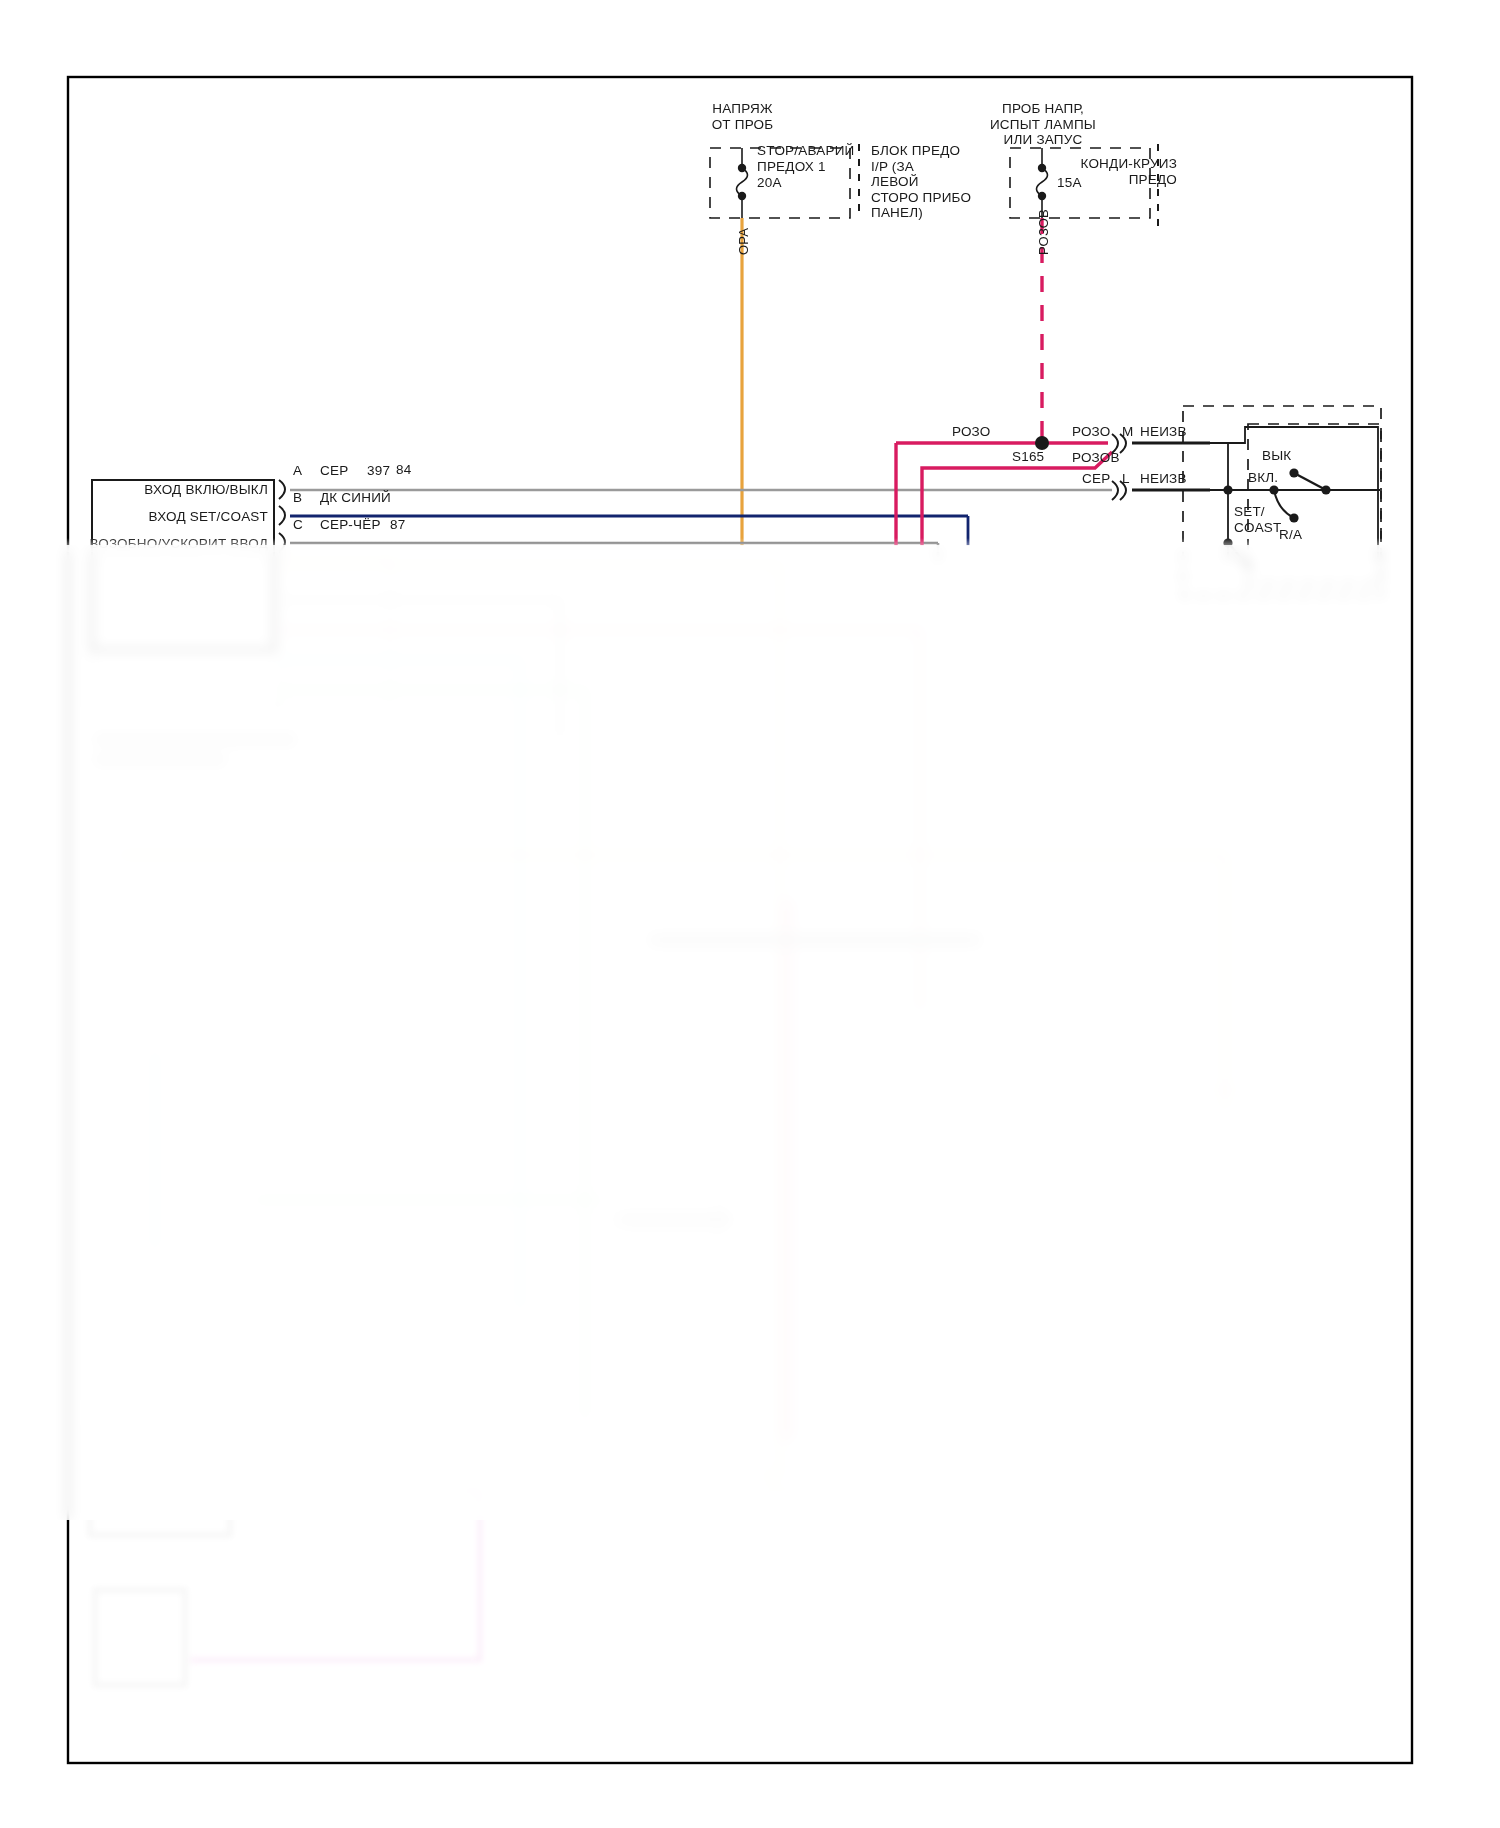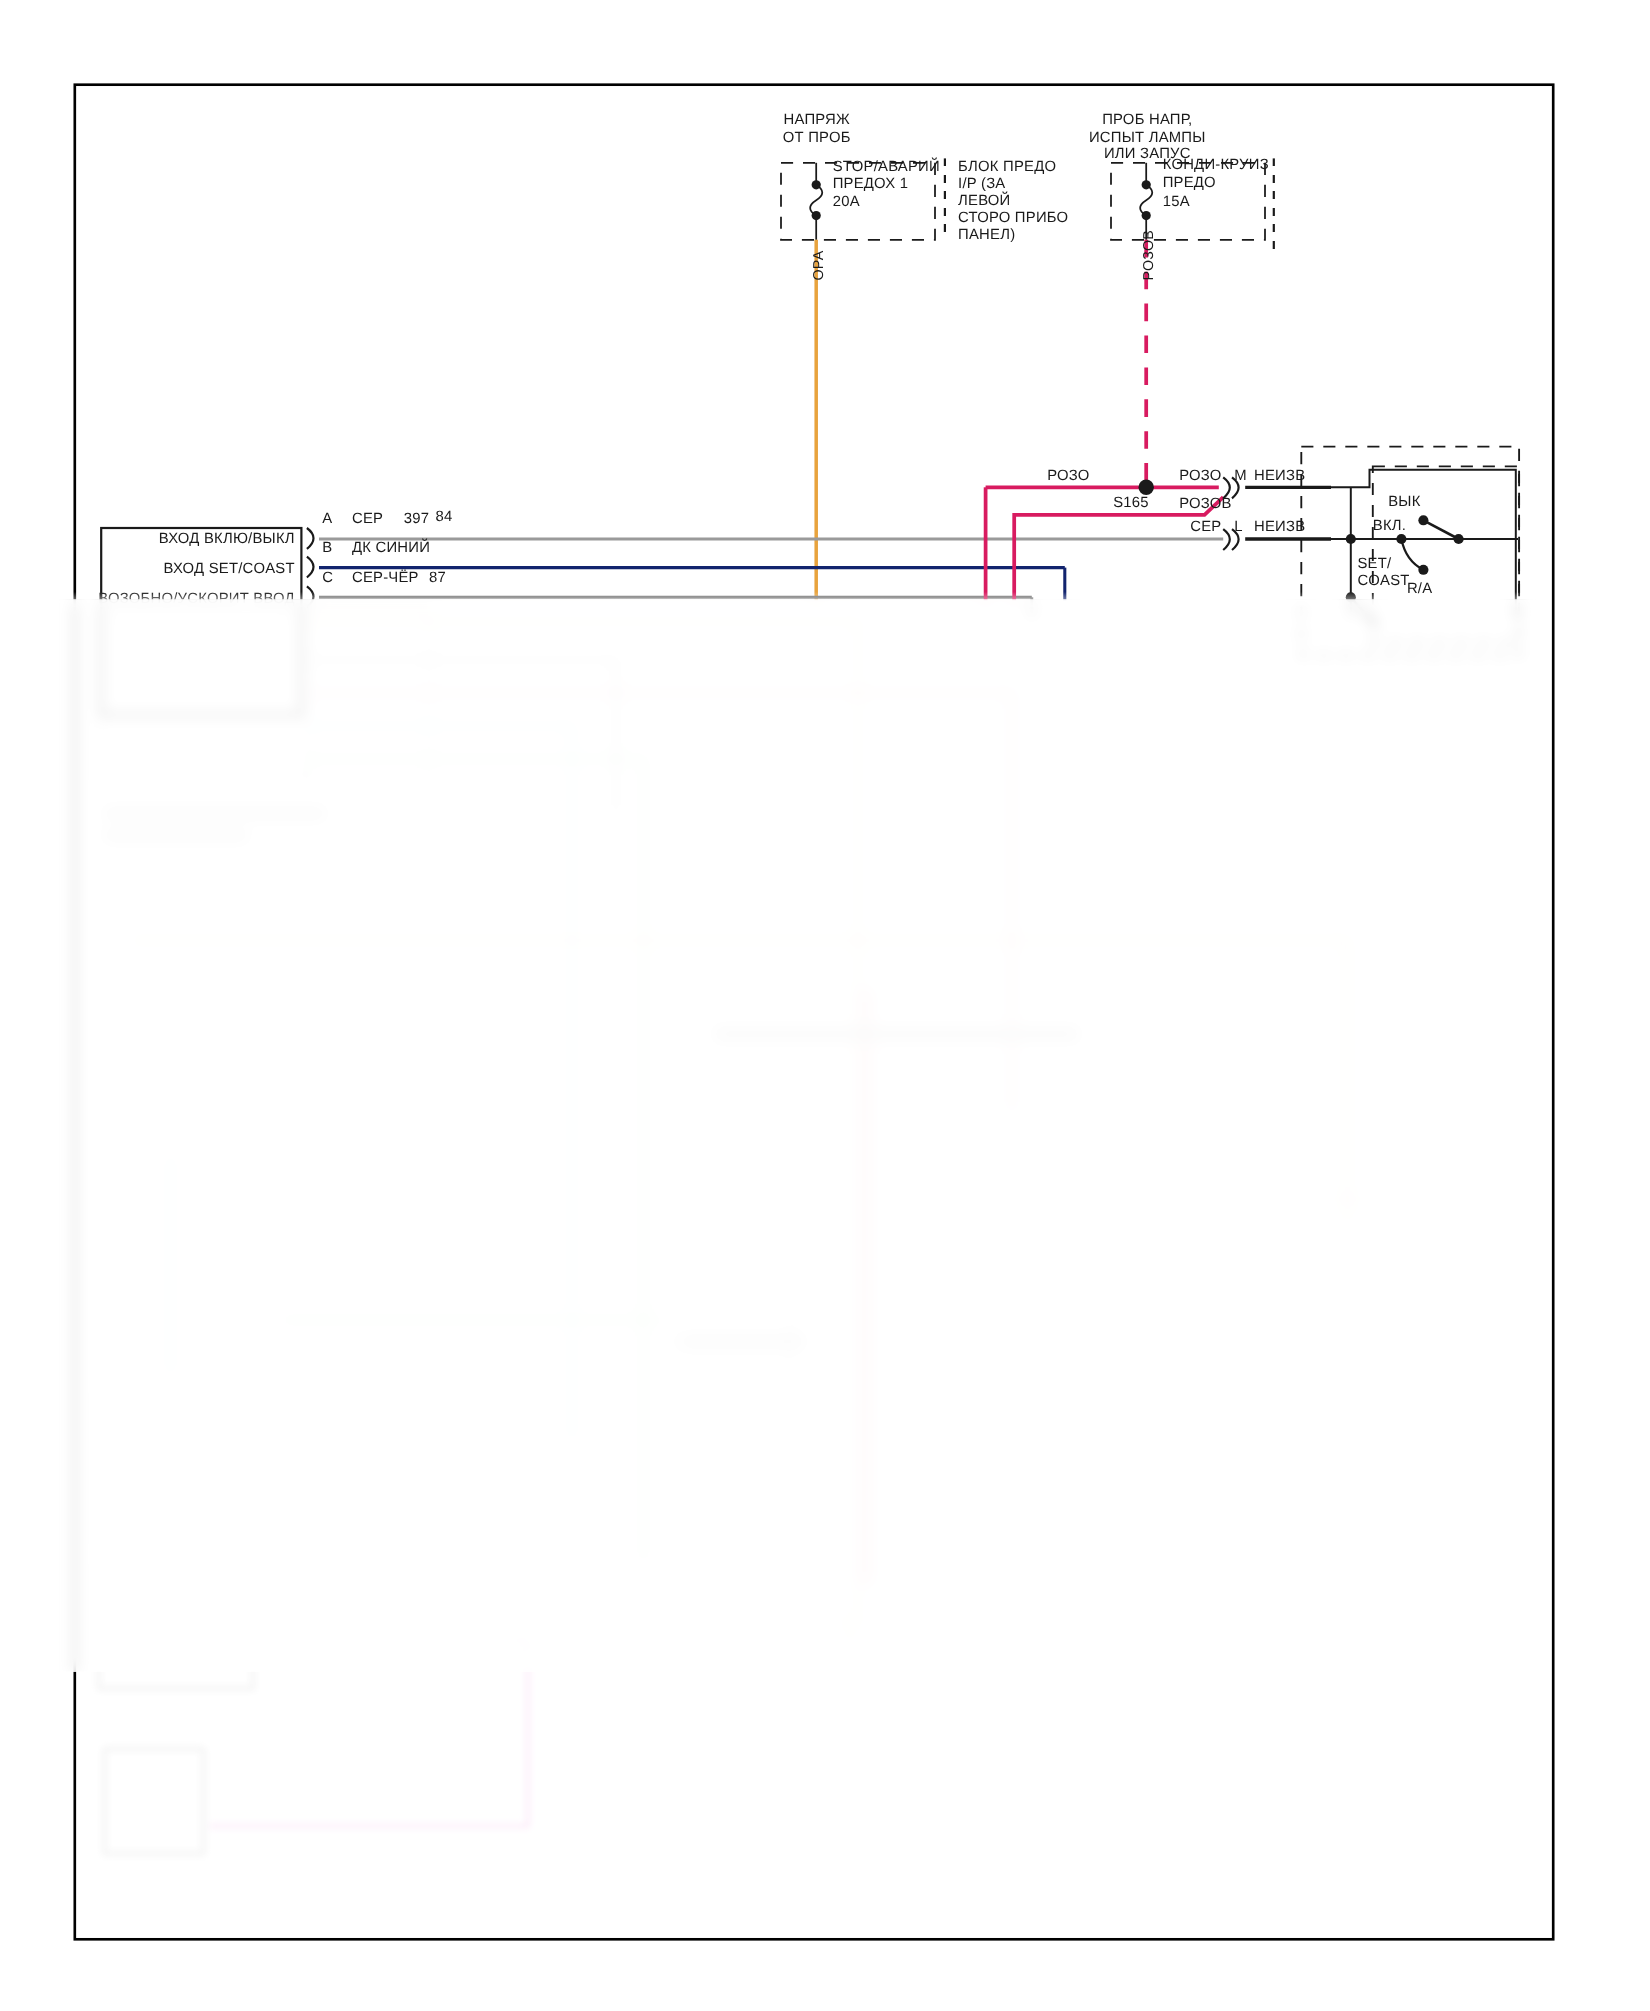--- a/index.html
+++ b/index.html
@@ -150,21 +150,21 @@
 СТОРО ПРИБО
 ПАНЕЛ)</div>
   <div class="vert" style="left:736px;top:255px;">ОРА</div>
 
   <div class="abs" style="left:858px;top:144px;width:2px;height:70px;
        background:repeating-linear-gradient(to bottom,#1a1a1a 0 7px,transparent 7px 15px);"></div>
 
   <div class="lbl c" style="left:953px;top:101px;width:180px;">ПРОБ НАПР,
 ИСПЫТ ЛАМПЫ
 ИЛИ ЗАПУС</div>
-  <div class="lbl" style="left:1057px;top:142px;width:120px;">КОНДИ-КРУИЗ
+  <div class="lbl" style="left:1057px;top:156px;width:120px;text-align:right;">КОНДИ-КРУИЗ
 ПРЕДО</div>
   <div class="lbl" style="left:1057px;top:175px;">15A</div>
   <div class="vert" style="left:1036px;top:255px;">РОЗОВ</div>
   <div class="abs" style="left:1157px;top:144px;width:2px;height:86px;
        background:repeating-linear-gradient(to bottom,#1a1a1a 0 7px,transparent 7px 15px);"></div>
 
   <div class="lbl r" style="left:100px;top:482px;width:168px;">ВХОД ВКЛЮ/ВЫКЛ</div>
   <div class="lbl r" style="left:100px;top:509px;width:168px;">ВХОД SET/COAST</div>
   <div class="lbl r" style="left:60px;top:536px;width:208px;">ВОЗОБНО/УСКОРИТ ВВОД</div>
 

